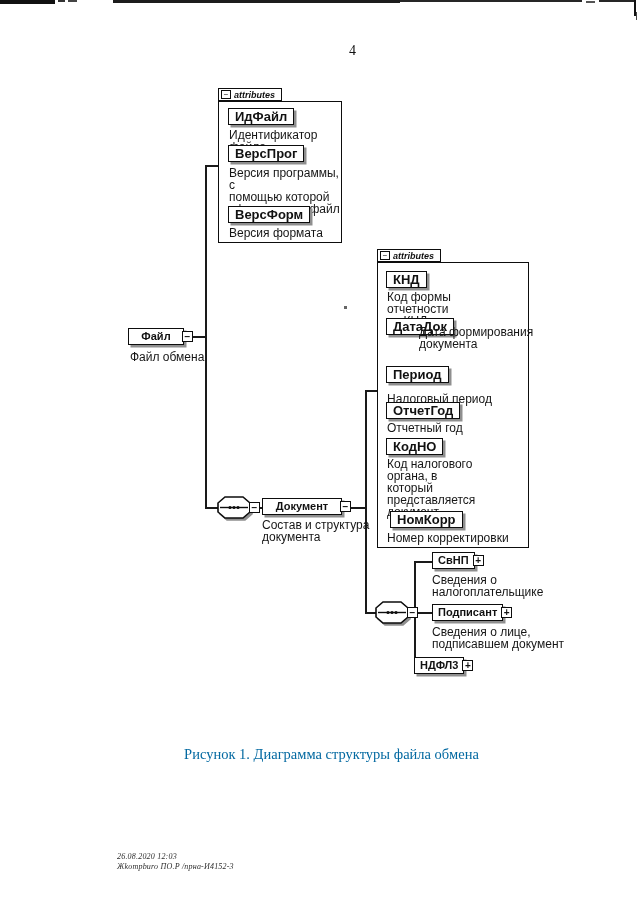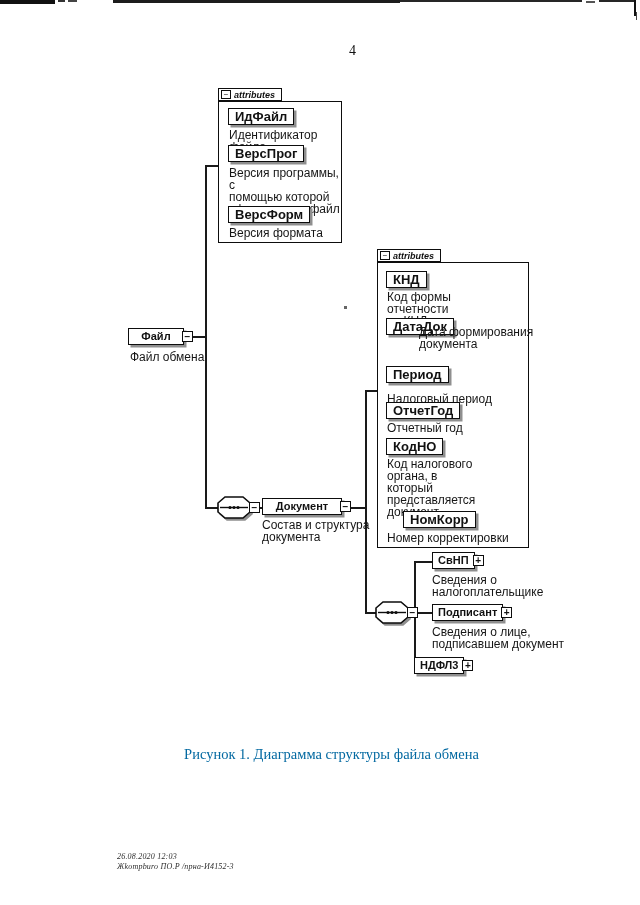--- a/index.html
+++ b/index.html
@@ -128,21 +128,21 @@
 документа</div>
     <div class="abox" style="left:8px;top:103px;">Период</div>
     <div class="ann" style="left:9px;top:130px;width:122px;">Налоговый период (код)</div>
     <div class="abox" style="left:8px;top:139px;">ОтчетГод</div>
     <div class="ann" style="left:9px;top:159px;width:122px;">Отчетный год</div>
     <div class="abox" style="left:8px;top:175px;">КодНО</div>
     <div class="ann" style="left:9px;top:195px;width:124px;">Код налогового органа, в
 который
 представляется
 документ</div>
-    <div class="abox" style="left:25px;top:248px;text-align:center;">НомКорр</div>
+    <div class="abox" style="left:12px;top:248px;text-align:center;">НомКорр</div>
     <div class="ann" style="left:9px;top:269px;width:122px;">Номер корректировки</div>
   </div>
 
   <svg class="seq" style="left:374px;top:600px;" width="36" height="26" viewBox="0 0 36 26">
     <polygon points="9,2 27,2 34,8 34,17 27,23 9,23 2,17 2,8" fill="#ffffff" stroke="#0d0d0d" stroke-width="1.6"></polygon>
     <line x1="4" y1="12.5" x2="32" y2="12.5" stroke="#0d0d0d" stroke-width="1.4"></line>
     <circle cx="14" cy="12.5" r="1.6" fill="#0d0d0d"></circle>
     <circle cx="18" cy="12.5" r="1.6" fill="#0d0d0d"></circle>
     <circle cx="22" cy="12.5" r="1.6" fill="#0d0d0d"></circle>
   </svg>

